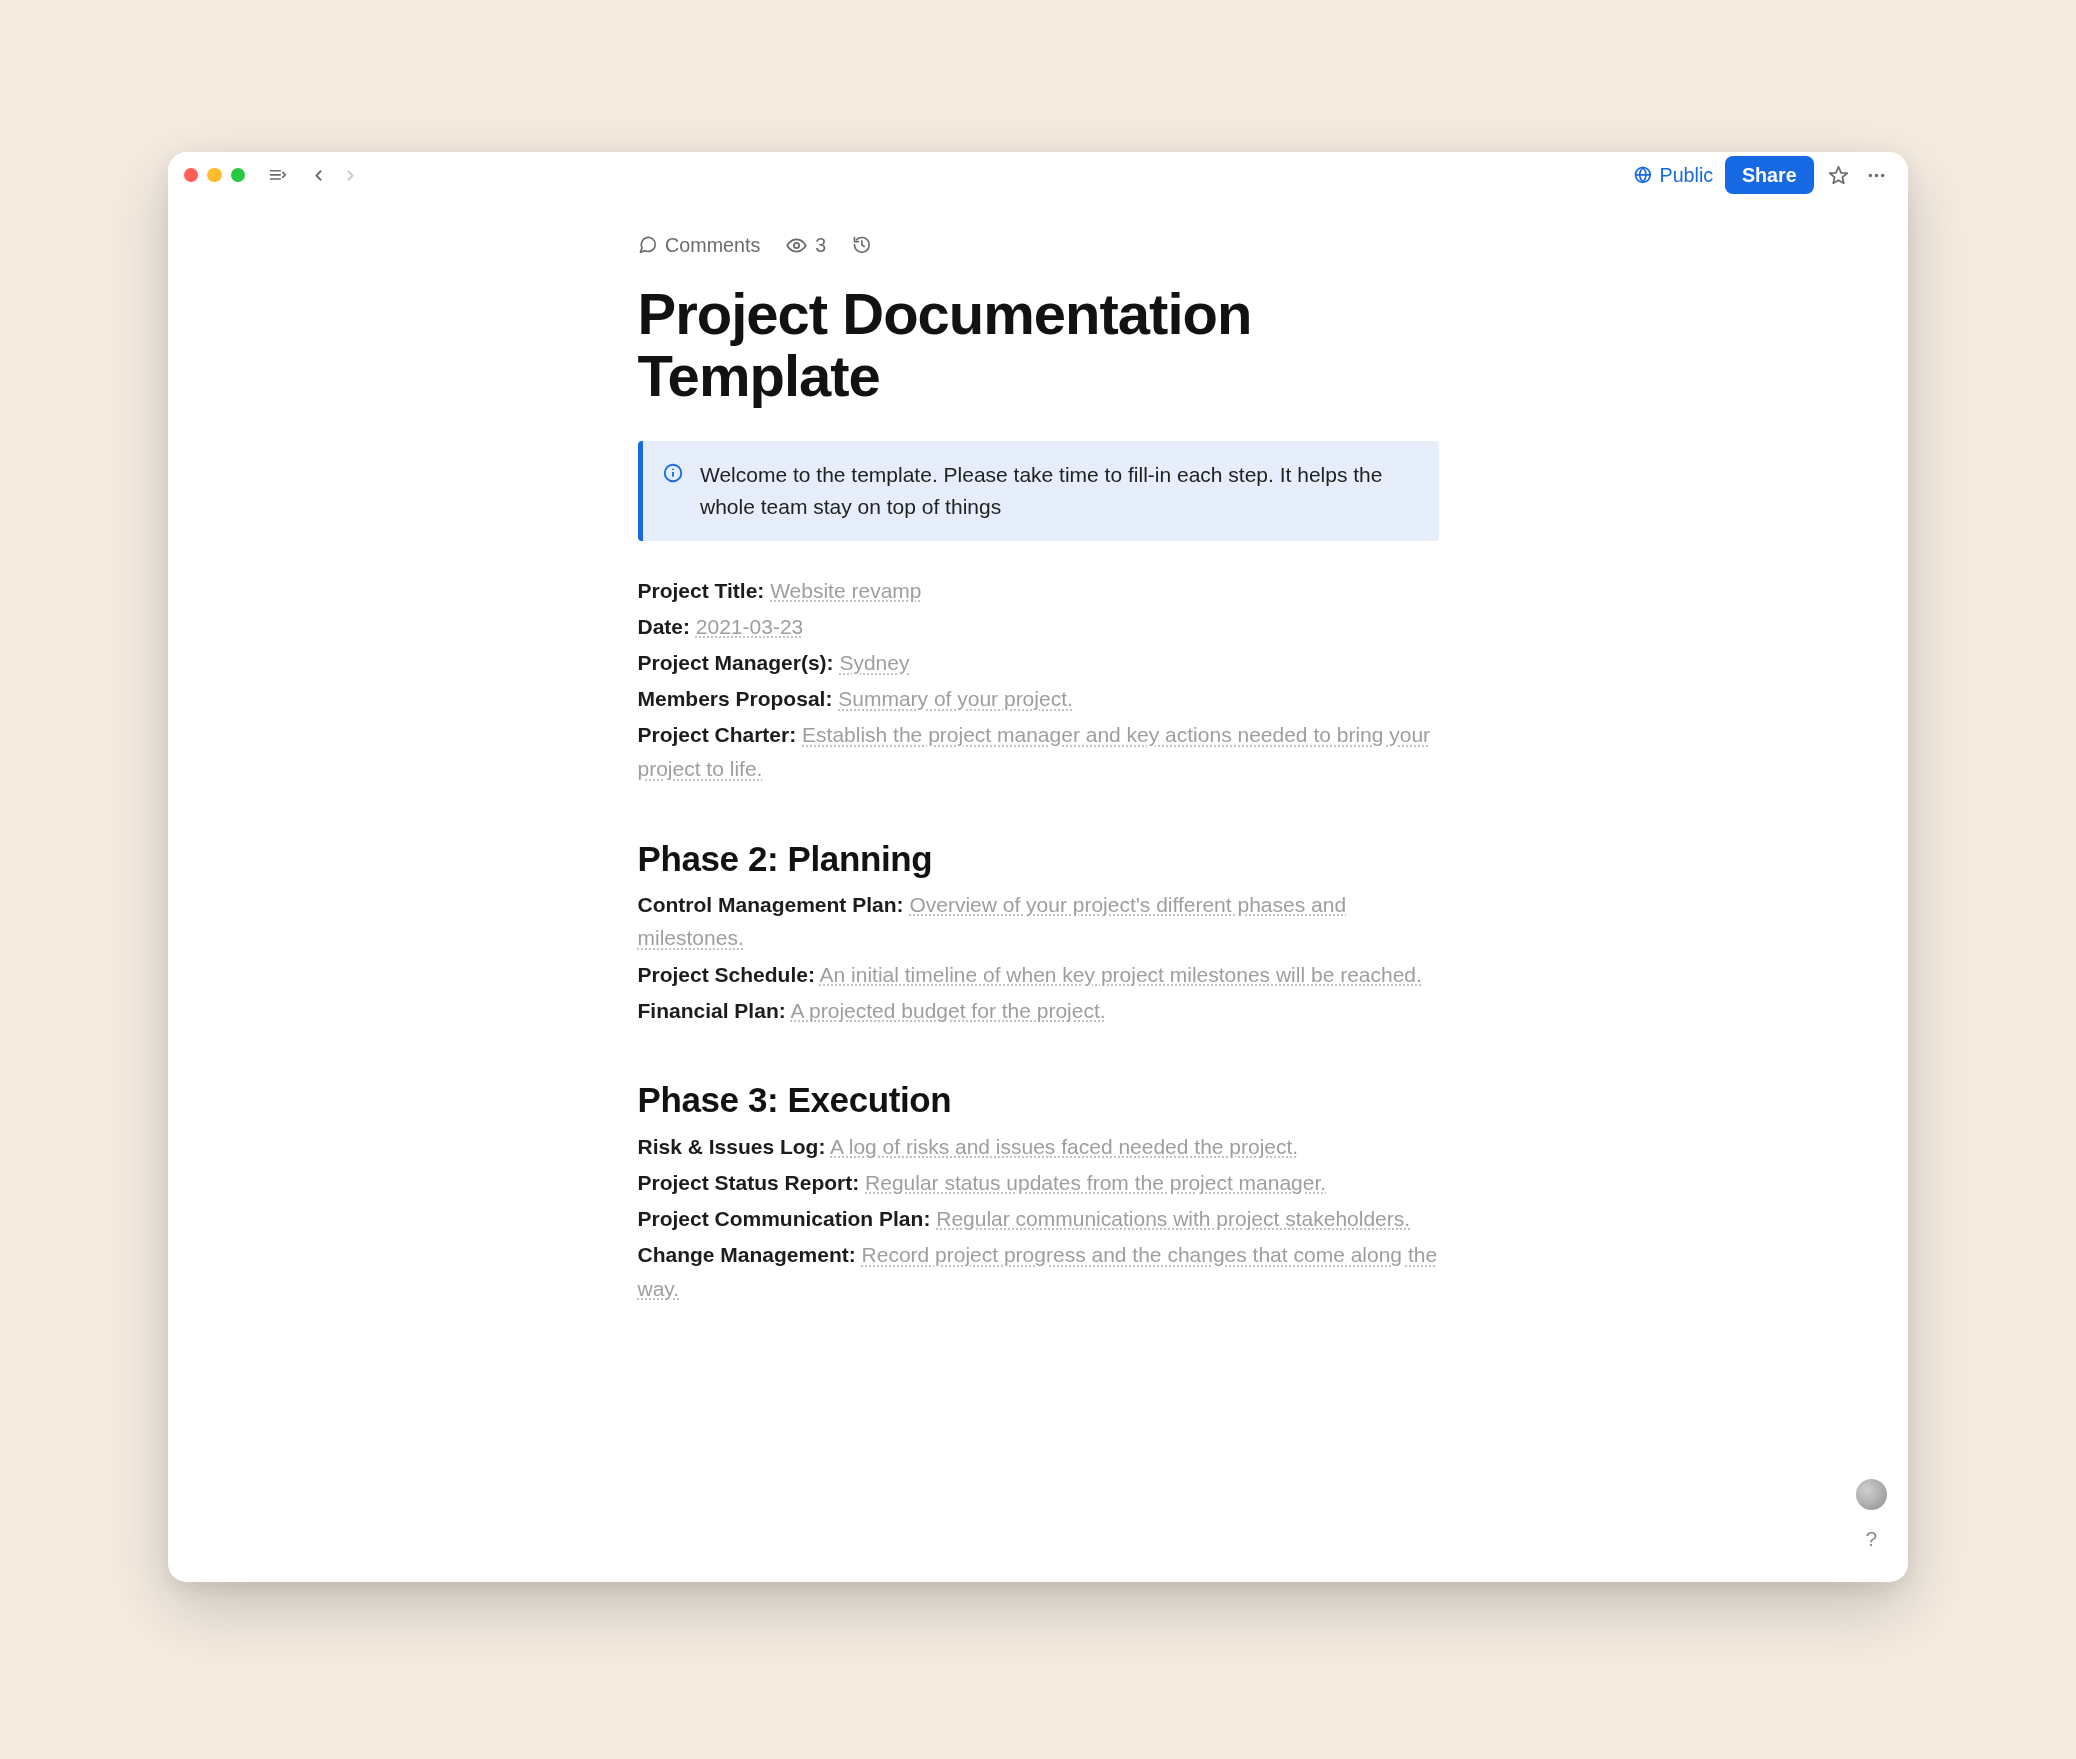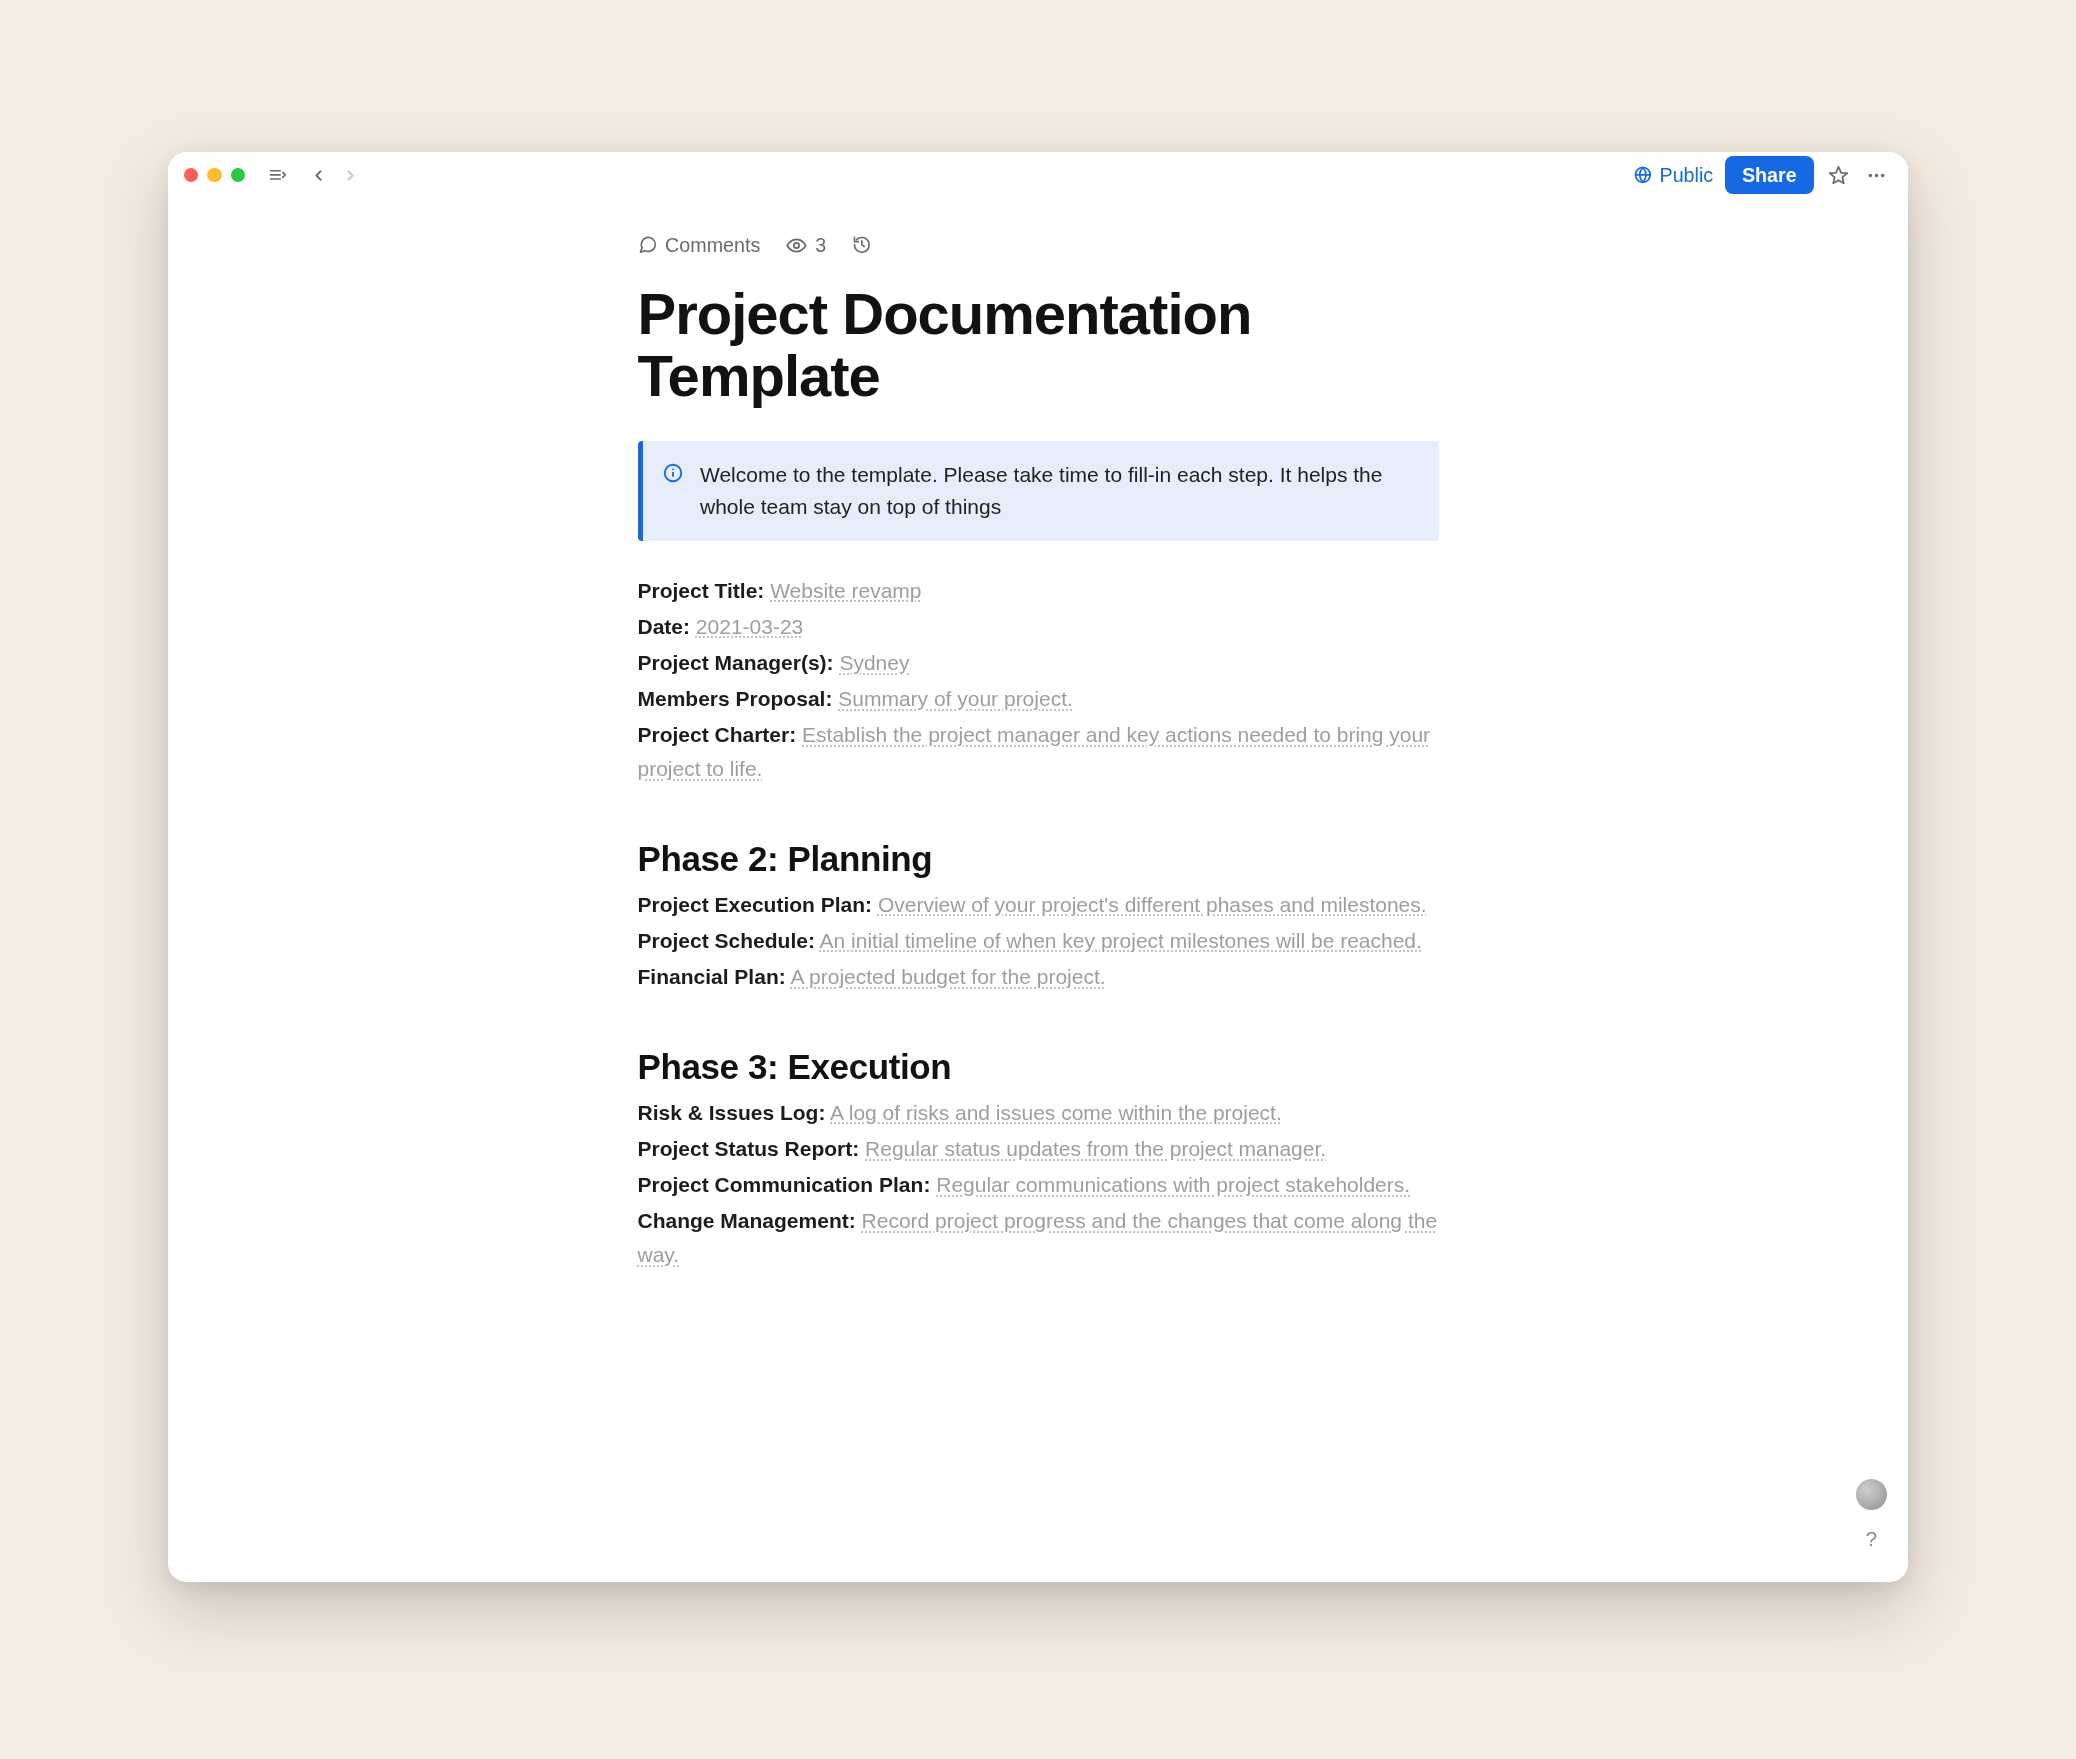--- a/index.html
+++ b/index.html
@@ -321,36 +321,36 @@
           <span class="field-label">Members Proposal:</span>
           <span class="placeholder">Summary of your project.</span>
         </div>
         <div class="field-line">
           <span class="field-label">Project Charter:</span>
           <span class="placeholder">Establish the project manager and key actions needed to bring your project to life. </span>
         </div>
 
         <h2 class="section-heading">Phase 2: Planning</h2>
         <div class="field-line">
-          <span class="field-label">Project Execution Plan:</span>
+          <span class="field-label">Control Management Plan:</span>
           <span class="placeholder">Overview of your project's different phases and milestones.</span>
         </div>
         <div class="field-line">
           <span class="field-label">Project Schedule:</span>
           <span class="placeholder">An initial timeline of when key project milestones will be reached.</span>
         </div>
         <div class="field-line">
           <span class="field-label">Financial Plan:</span>
           <span class="placeholder">A projected budget for the project. </span>
         </div>
 
         <h2 class="section-heading">Phase 3: Execution</h2>
         <div class="field-line">
           <span class="field-label">Risk &amp; Issues Log:</span>
-          <span class="placeholder">A log of risks and issues come within the project.</span>
+          <span class="placeholder">A log of risks and issues faced needed the project.</span>
         </div>
         <div class="field-line">
           <span class="field-label">Project Status Report:</span>
           <span class="placeholder">Regular status updates from the project manager.</span>
         </div>
         <div class="field-line">
           <span class="field-label">Project Communication Plan:</span>
           <span class="placeholder">Regular communications with project stakeholders.</span>
         </div>
 

